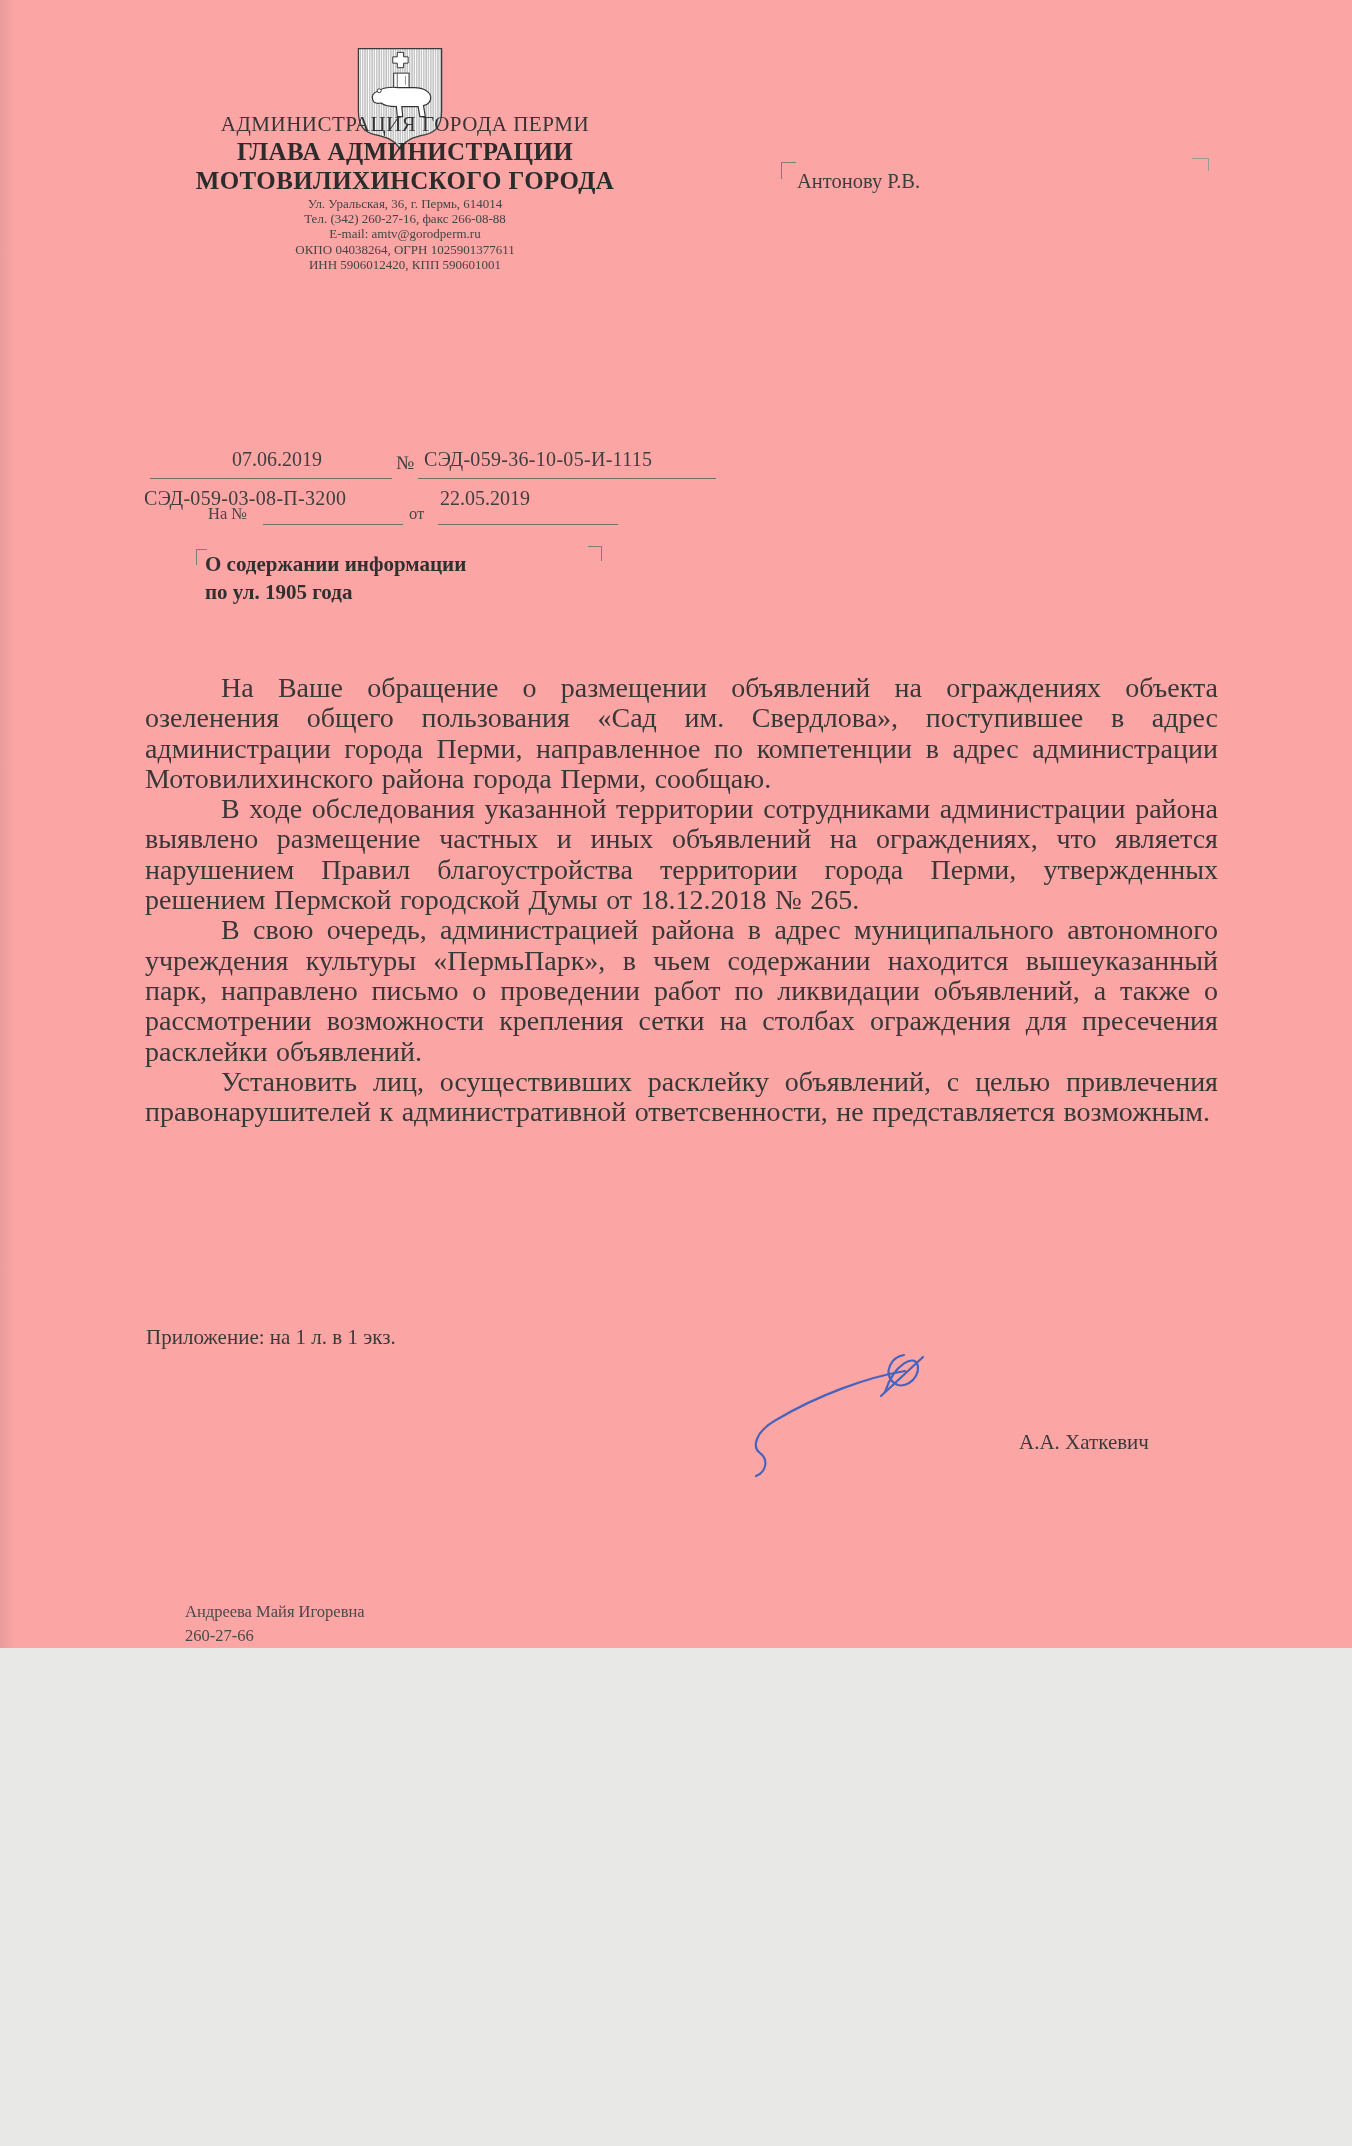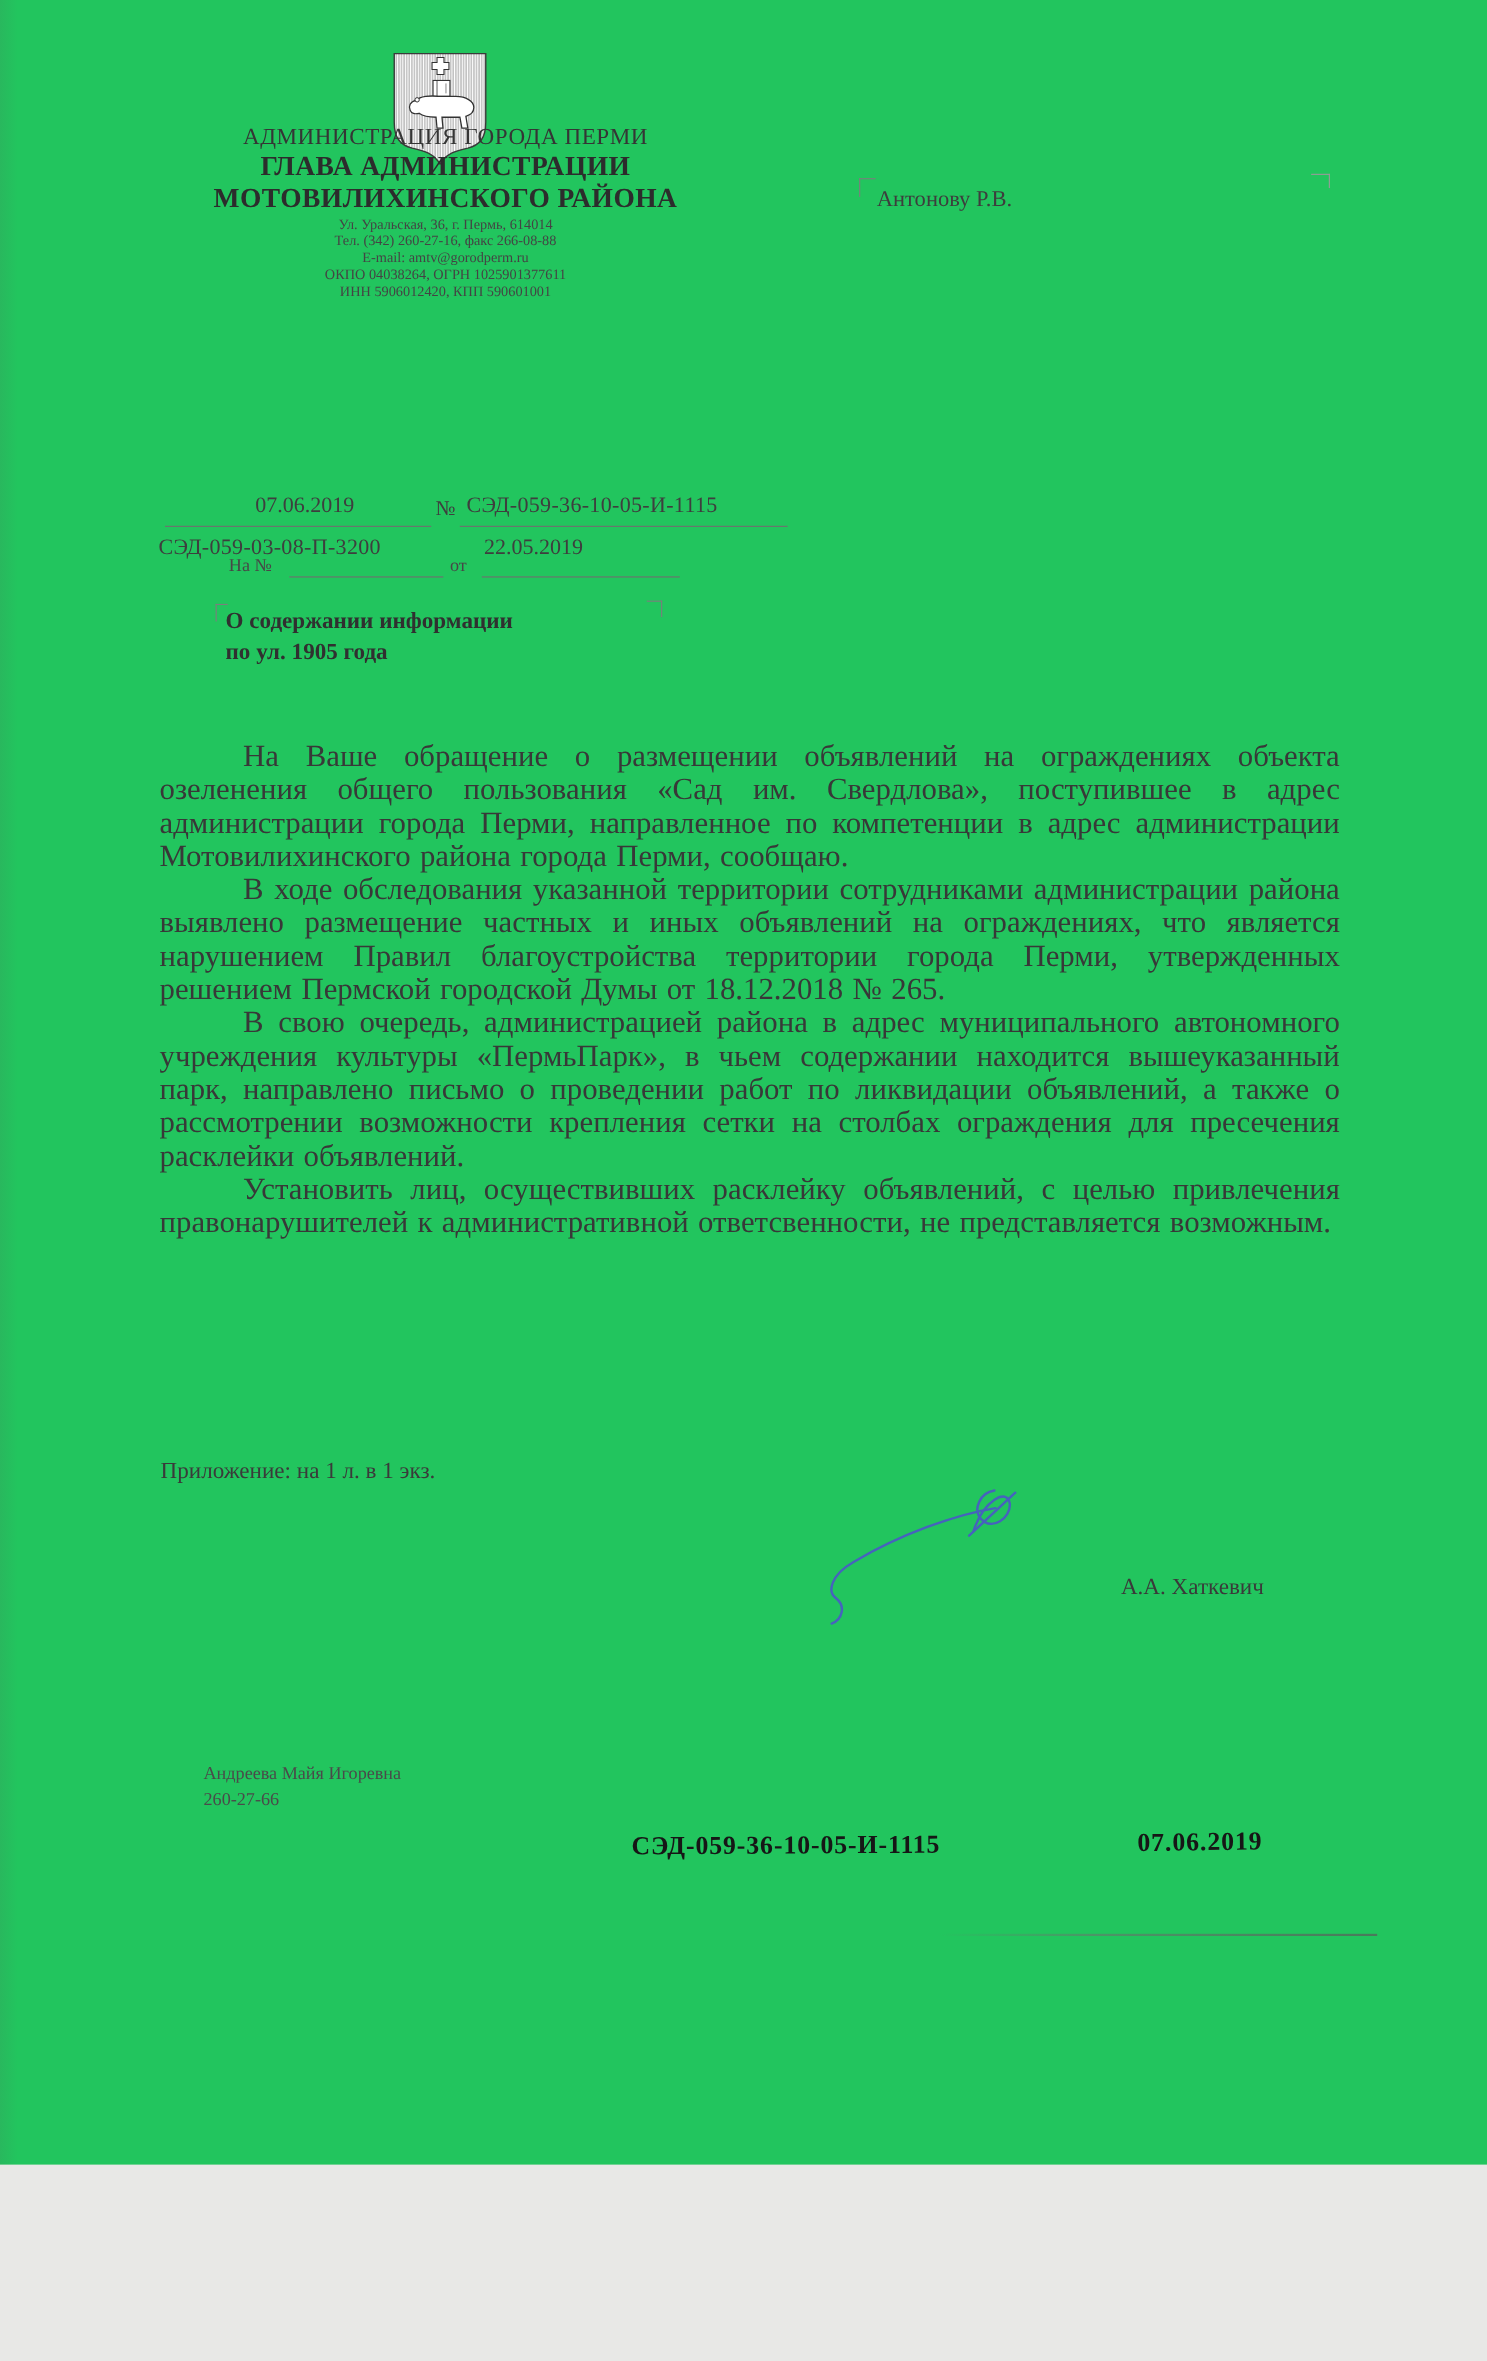--- a/index.html
+++ b/index.html
@@ -1,20 +1,20 @@
 <!DOCTYPE html>
 <html lang="ru"><head>
 <meta charset="utf-8">
 <style>
   html,body{margin:0;padding:0;background:#e8e8e6;}
   .page{
     position:relative;
-    width:1352px;height:1968px;
+    width:1352px;height:1648px;
     margin:0 auto;
-    background:#22c55e;
+    background:#fca5a5;
     font-family:"Liberation Serif","DejaVu Serif",serif;
     color:#3a3a3a;
     overflow:hidden;
   }
   .page::before{ 
     content:"";position:absolute;left:0;top:0;bottom:0;width:16px;
     background:linear-gradient(to right,rgba(90,90,90,.12),rgba(90,90,90,0));
     pointer-events:none;
   }
   .abs{position:absolute;}
@@ -89,21 +89,21 @@
     </g>
     <g>
       <path d="M20,60 C18,56 20,51 26,50 C30,46 40,45 48,46 L66,46 C76,46 84,51 84,57 C84,62 80,65 76,66 L78,78 L72,78 L70,67 L52,67 L53,78 L47,78 L46,67 C40,67 33,66 29,63 C25,64 21,63 20,60 Z" fill="#ffffff" stroke="#333" stroke-width="1.3"></path>
       <circle cx="27" cy="49.5" r="2.2" fill="#ffffff" stroke="#333" stroke-width="1"></circle>
     </g>
   </svg>
 
   <div class="abs lh">
     <div class="org1">АДМИНИСТРАЦИЯ ГОРОДА ПЕРМИ</div>
     <div class="org2">ГЛАВА АДМИНИСТРАЦИИ</div>
-    <div class="org3">МОТОВИЛИХИНСКОГО РАЙОНА</div>
+    <div class="org3">МОТОВИЛИХИНСКОГО ГОРОДА</div>
     <div class="small">Ул. Уральская, 36, г. Пермь, 614014</div>
     <div class="small">Тел. (342) 260-27-16, факс 266-08-88</div>
     <div class="small">E-mail: amtv@gorodperm.ru</div>
     <div class="small">ОКПО 04038264, ОГРН 1025901377611</div>
     <div class="small">ИНН 5906012420, КПП 590601001</div>
   </div>
 
   <div class="abs corner-recipient-l"></div>
   <div class="abs corner-recipient-r"></div>
   <div class="abs recipient">Антонову Р.В.</div>

